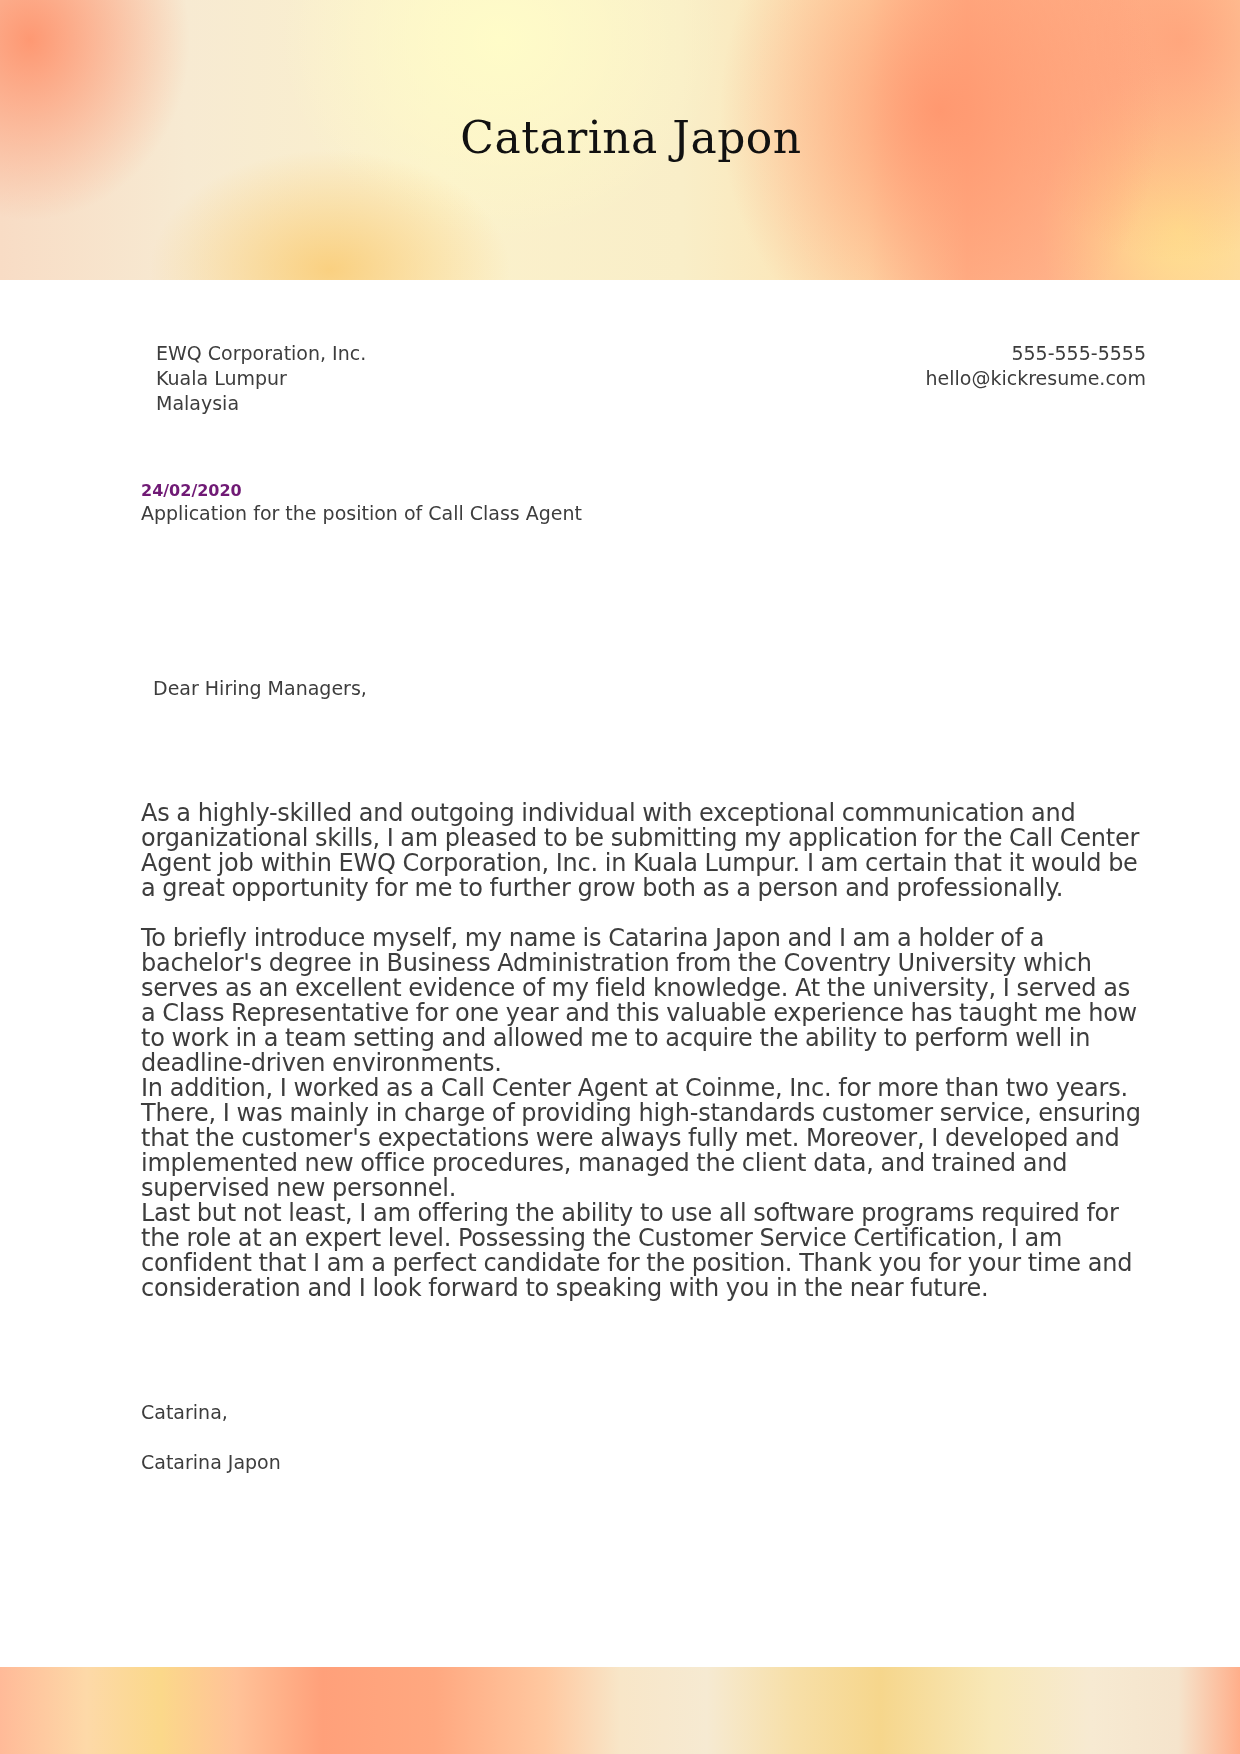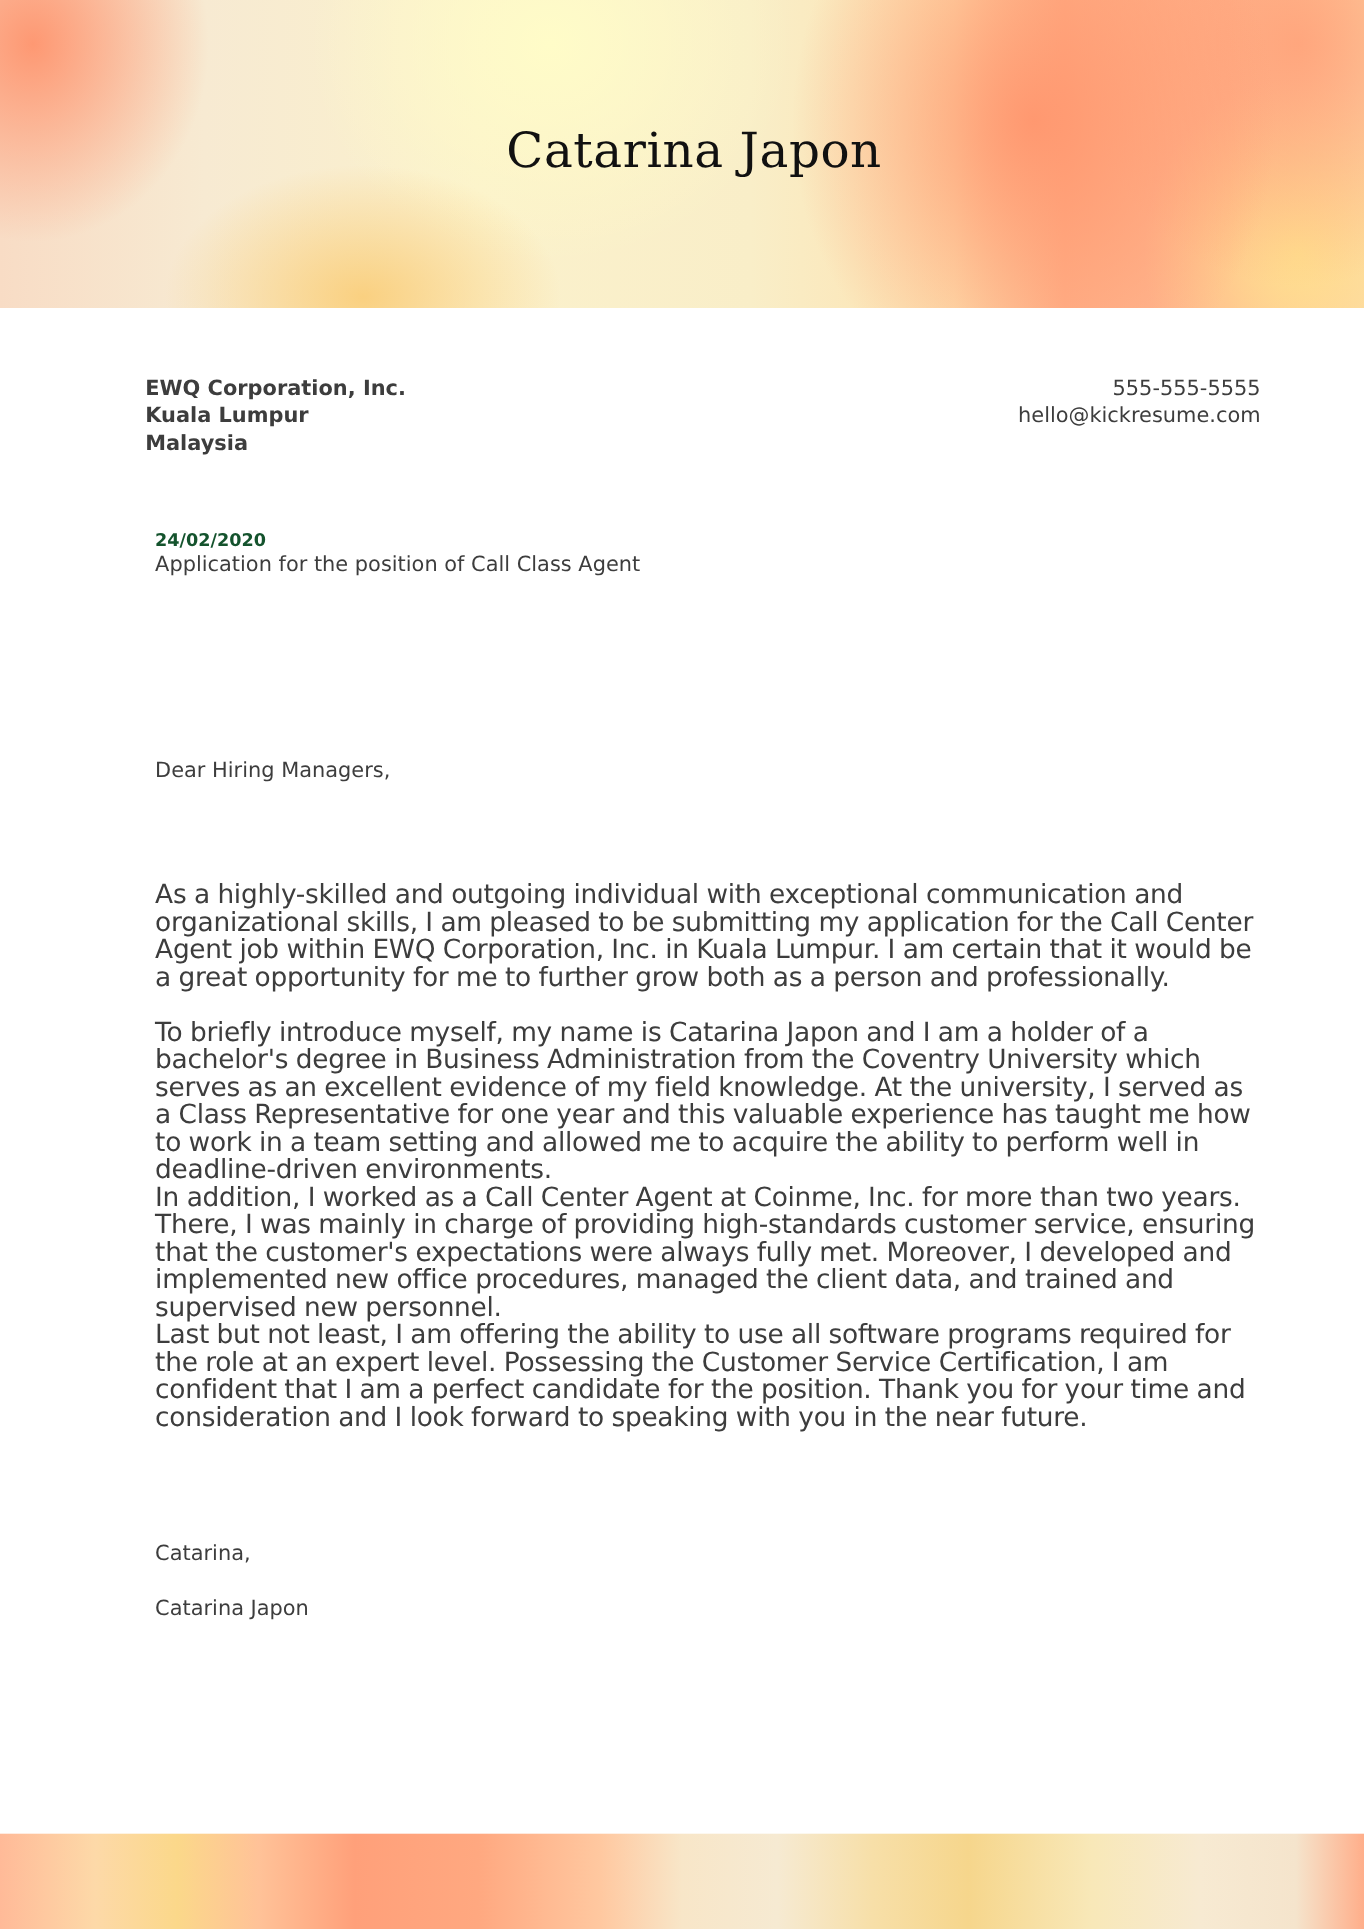--- a/index.html
+++ b/index.html
@@ -24,25 +24,25 @@
     position: absolute; left: 0; top: 1667px; width: 1240px; height: 87px;
     background:
       linear-gradient(90deg, #ffba98 0%, #fdd9a8 7%, #fbd88a 13%, #ffc298 19%, #ffa07a 26%, #ffa880 35%, #ffc8a0 44%, #f8e6c8 50%, #f6ead2 57%, #f7dfa8 64%, #f6d68c 71%, #f8e8b8 80%, #f7ead2 88%, #f5e4cc 95%, #ffae8a 100%);
   }
   .name {
     position: absolute; left: 0; top: 112px; width: 1262px; text-align: center;
     font-family: "DejaVu Serif", serif; font-size: 44px; color: #111111;
     letter-spacing: 0.5px;
   }
   .t { position: absolute; font-size: 19px; line-height: 25px; color: #3d3d3d; }
-  .left-block { left: 132px; top: 341px; font-weight: bold; }
+  .left-block { left: 156px; top: 341px; }
   .right-block { right: 94px; top: 341px; text-align: right; }
-  .date { left: 141px; top: 478px; font-size: 16px; font-weight: bold; color: #14532d; }
+  .date { left: 141px; top: 478px; font-size: 16px; font-weight: bold; color: #701a75; }
   .subject { left: 141px; top: 501px; }
-  .greeting { left: 141px; top: 676px; margin-top: 12px; }
+  .greeting { left: 153px; top: 676px; }
   .body-para { left: 141px; width: 1010px; font-size: 24px; line-height: 25px; letter-spacing: -0.25px; word-spacing: -0.5px; }
   .p1 { top: 801px; }
   .p2 { top: 926px; }
   .p3 { top: 1076px; }
   .p4 { top: 1201px; }
   .closing { left: 141px; top: 1400px; }
   .signature { left: 141px; top: 1450px; }
   .line { display: block; white-space: nowrap; }
 </style>
 </head>

